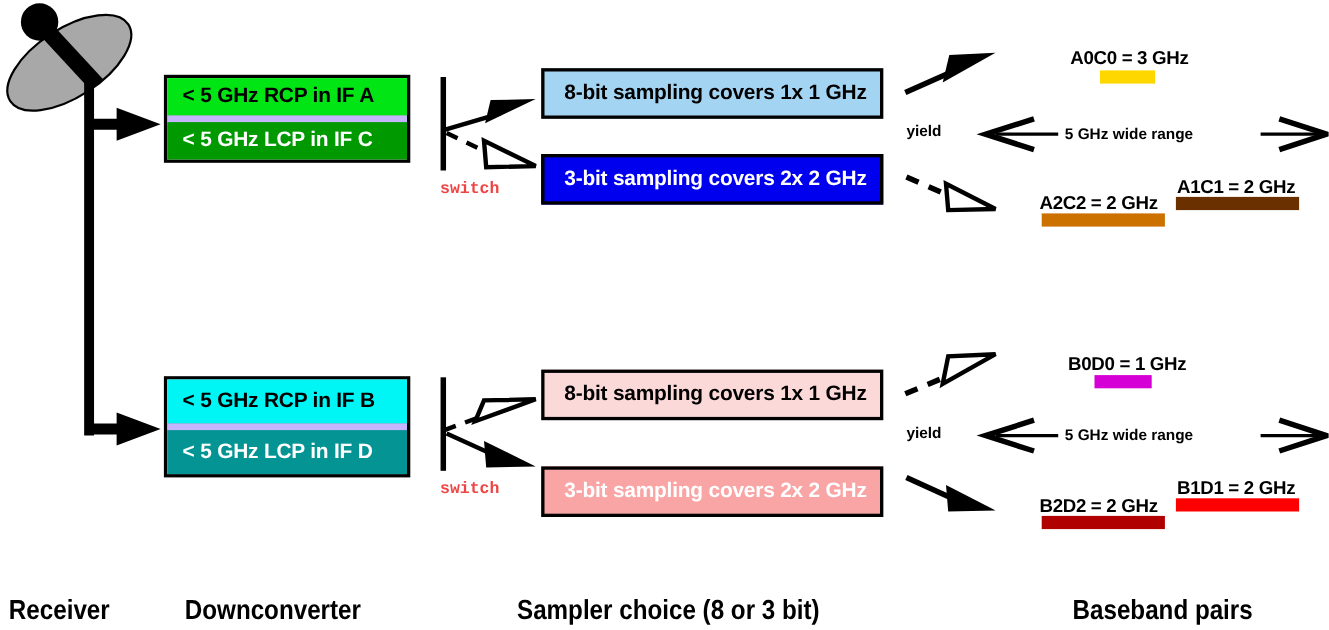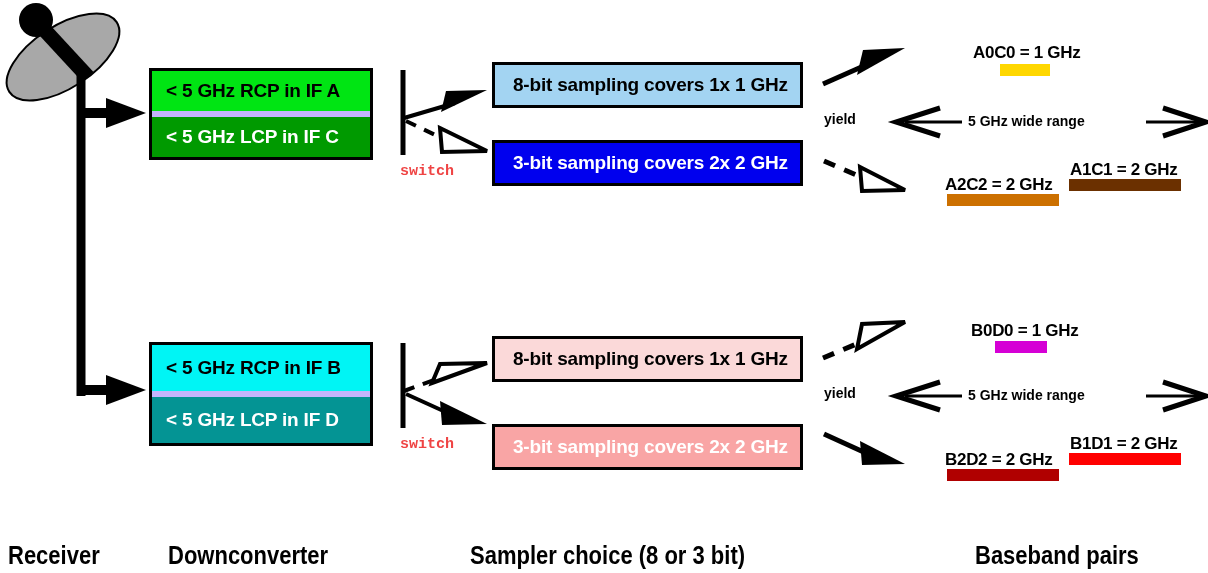--- a/index.html
+++ b/index.html
@@ -165,30 +165,30 @@
     </g>
 
     <g>
       <line x1="905" y1="396" x2="962" y2="396" stroke="#000000" stroke-width="3"></line>
       <polyline points="940,382 896,396 940,410" fill="none" stroke="#000000" stroke-width="5"></polyline>
       <line x1="1146" y1="396" x2="1200" y2="396" stroke="#000000" stroke-width="3"></line>
       <polyline points="1163,382 1206,396 1163,410" fill="none" stroke="#000000" stroke-width="5"></polyline>
     </g>
   </svg>
 
-  <div class="box" style="left:149px; top:68px; width:224px; height:92px;">
+  <div class="box" style="left:149px; top:68px; width:224px; height:80px;">
     <div class="half upper" style="background-color: rgb(0, 229, 19); color: rgb(0, 0, 0);">
       <span>&lt; 5 GHz RCP in IF A</span>
     </div>
     <div class="half lower" style="background-color: rgb(0, 154, 0); color: rgb(255, 255, 255);">
       <span>&lt; 5 GHz LCP in IF C</span>
     </div>
   </div>
 
-  <div class="box" style="left:149px; top:342px; width:224px; height:104px;">
+  <div class="box" style="left:149px; top:342px; width:224px; height:92px;">
     <div class="half upper" style="background-color: rgb(0, 245, 245); color: rgb(0, 0, 0);">
       <span>&lt; 5 GHz RCP in IF B</span>
     </div>
     <div class="half lower" style="background-color: rgb(4, 148, 148); color: rgb(255, 255, 255);">
       <span>&lt; 5 GHz LCP in IF D</span>
     </div>
   </div>
 
   <div class="switch-label" style="left:400px; top:163px;">switch</div>
   <div class="switch-label" style="left:400px; top:436px;">switch</div>
@@ -206,21 +206,21 @@
   <div class="samplerbox" style="left: 492px; top: 424px; width: 311px; height: 46px; background-color: rgb(249, 165, 165); color: rgb(255, 255, 255);">
     <span>3-bit sampling covers 2x 2 GHz</span>
   </div>
 
   <div class="plain-label" style="left:824px; top:111px;">yield</div>
   <div class="plain-label" style="left:824px; top:385px;">yield</div>
 
   <div class="plain-label" style="left:968px; top:113px;">5 GHz wide range</div>
   <div class="plain-label" style="left:968px; top:387px;">5 GHz wide range</div>
 
-  <div class="barlabel" style="left:973px; top:43px;">A0C0 = 1 GHz</div>
+  <div class="barlabel" style="left:973px; top:43px;">A0C0 = 3 GHz</div>
   <div class="bar" style="left: 1000px; top: 64px; width: 50px; height: 12px; background-color: rgb(255, 215, 0);"></div>
 
   <div class="barlabel" style="left:945px; top:175px;">A2C2 = 2 GHz</div>
   <div class="bar" style="left: 947px; top: 194px; width: 112px; height: 12px; background-color: rgb(204, 112, 0);"></div>
 
   <div class="barlabel" style="left:1070px; top:160px;">A1C1 = 2 GHz</div>
   <div class="bar" style="left: 1069px; top: 179px; width: 112px; height: 12px; background-color: rgb(107, 48, 0);"></div>
 
   <div class="barlabel" style="left:971px; top:321px;">B0D0 = 1 GHz</div>
   <div class="bar" style="left: 995px; top: 341px; width: 52px; height: 12px; background-color: rgb(213, 0, 213);"></div>

